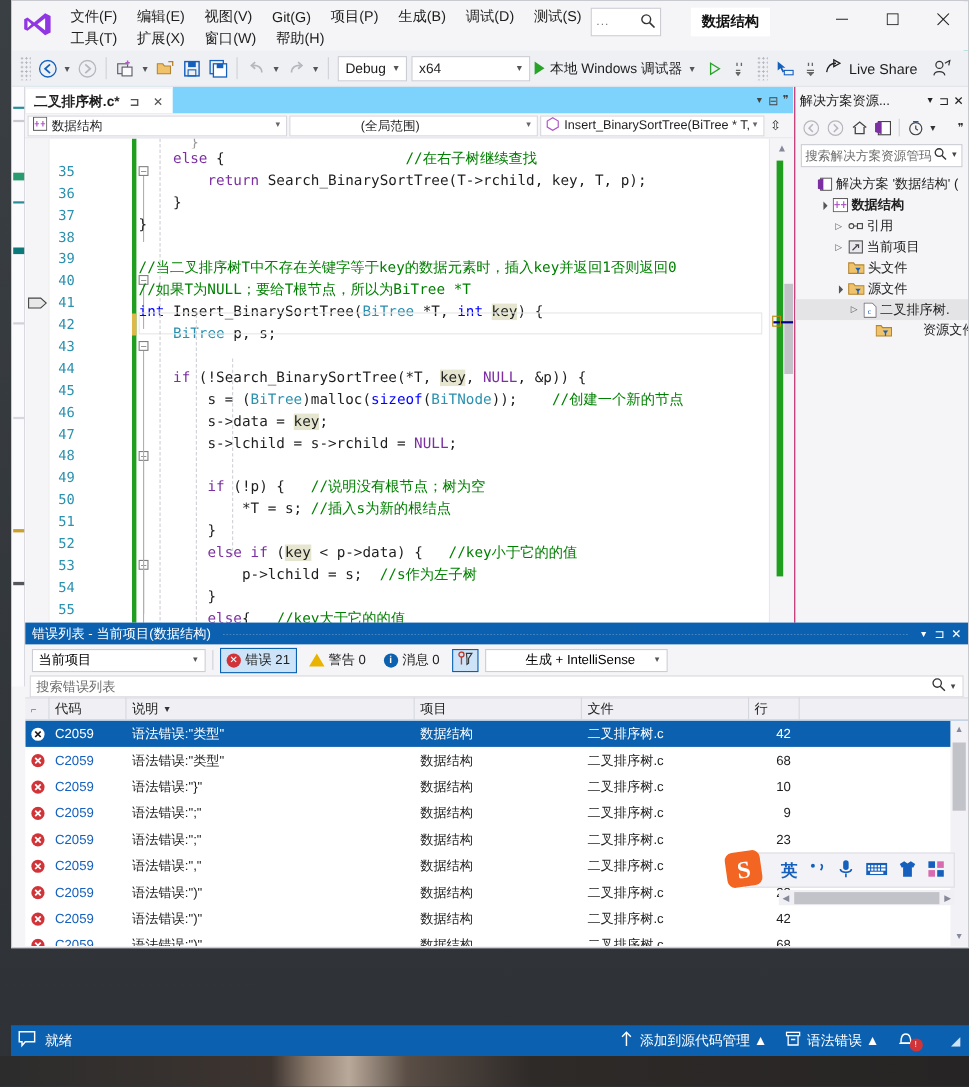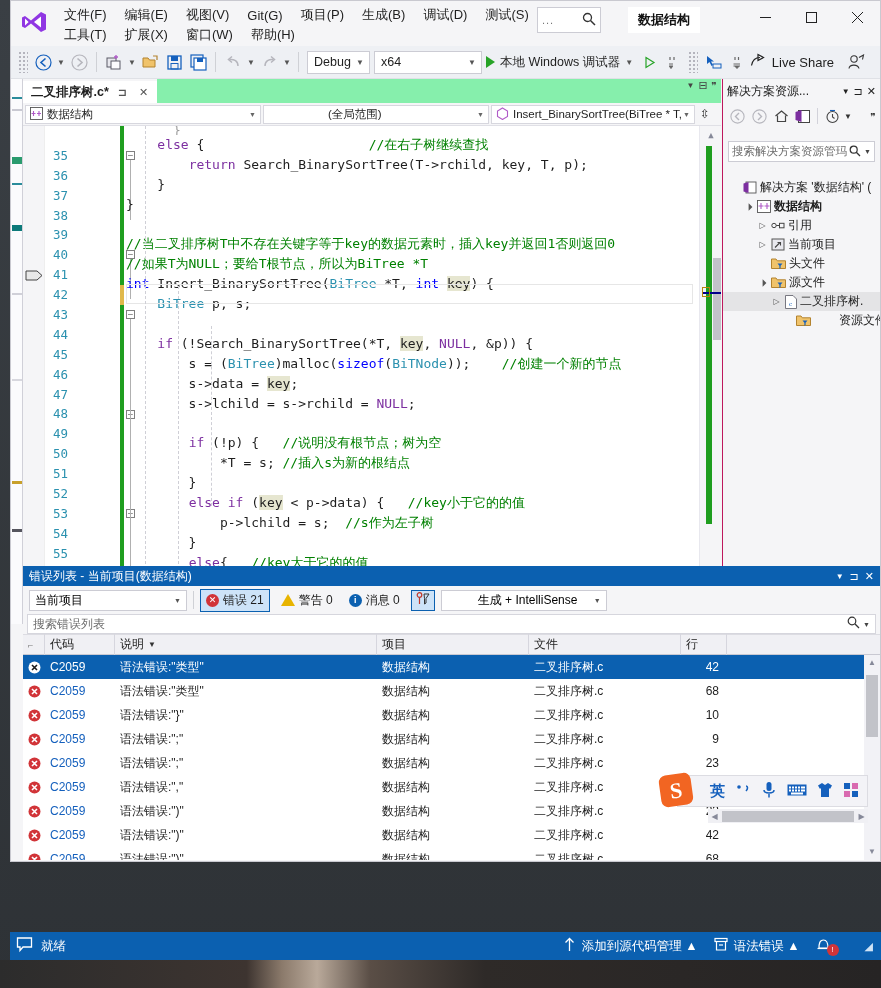--- a/index.html
+++ b/index.html
@@ -87,21 +87,21 @@
   
   .body-area { position:relative; height:545px; background:#f5f5f7; }
 
   
   .left-strip { position:absolute; left:0; top:0; width:12px; height:545px; background:#fbfbfd; border-right:1px solid #d0d0d8; }
   .ls-line { position:absolute; left:1px; width:10px; height:2px; }
 
   
   .editor-pane { position:absolute; left:12px; top:0; width:698px; height:545px; background:#fff; }
 
-  .tabstrip { height:24px; background:#86efac; display:flex; align-items:flex-start; position:relative; }
+  .tabstrip { height:24px; background:#7dd3fc; display:flex; align-items:center; position:relative; }
   .doc-tab {
     height:24px; background:#fff; border-top:2px solid #f5f5f7; display:flex; align-items:center;
     padding: 0 6px 0 8px; gap:6px; font-size:12.5px; color:#1e1e1e; font-weight:bold;
   }
   .doc-tab .pin, .doc-tab .x { color:#555; font-size:11px; padding:0 3px; }
   .tab-right { margin-left:auto; display:flex; align-items:center; gap:4px; padding-right:4px; }
 
   .navbar {
     height:23px; background:#f5f5f7; display:flex; align-items:center; gap:2px; padding:0 2px;
     border-bottom:1px solid #e0e0e6;
@@ -157,21 +157,21 @@
   .hs-track { flex:1; height:13px; position:relative; }
   .hs-thumb { position:absolute; left:36px; top:1px; width:148px; height:11px; background:#c2c3c9;}
   .ok-circle { width:11px;height:11px;border-radius:50%;background:#2e9e2e;color:#fff;font-size:8px;
                display:flex;align-items:center;justify-content:center; }
 
   
   .sol-pane { position:absolute; left:711px; top:0; width:158px; height:545px; background:#f5f5f7; border-left:1px solid #be185d;}
   .sol-head { height:24px; display:flex; align-items:center; padding:0 4px; gap:4px; font-size:12px; color:#1e1e1e;}
   .sol-toolbar { height:26px; display:flex; align-items:center; gap:2px; padding:0 4px; }
   .st-btn { width:20px;height:20px; display:flex;align-items:center;justify-content:center;}
-  .sol-search { margin:12px 5px; height:21px; border:1px solid #ccccd4; background:#fff; display:flex;align-items:center;
+  .sol-search { margin:2px 5px; height:21px; border:1px solid #ccccd4; background:#fff; display:flex;align-items:center;
                 padding:0 3px; font-size:11.5px; color:#6d6d6d; }
   .sol-tree { padding-top:4px; font-size:12px; color:#1e1e1e;}
   .tnode { display:flex; align-items:center; height:19px; gap:3px; white-space:nowrap; overflow:hidden;}
   .tnode.sel { background:#e4e4e6; }
   .tw { width:11px; text-align:center; color:#555; font-size:8px; flex:none;}
 
   
   .err-panel { position:absolute; left:12px; top:565px; width:857px; height:363px; background:#f5f5f7; }
   .err-title { height:20px; background:#0b60b0; color:#fff; display:flex; align-items:center; padding:0 6px;
                font-size:12px; gap:6px; }

